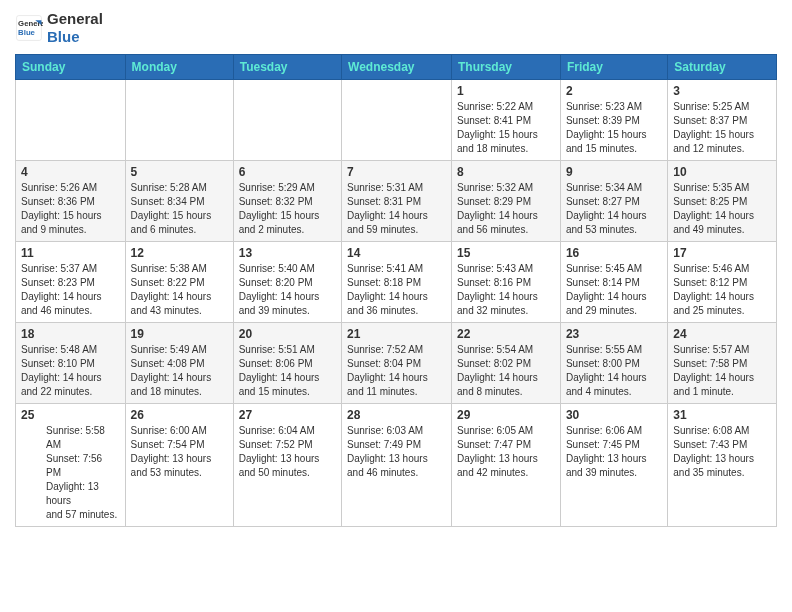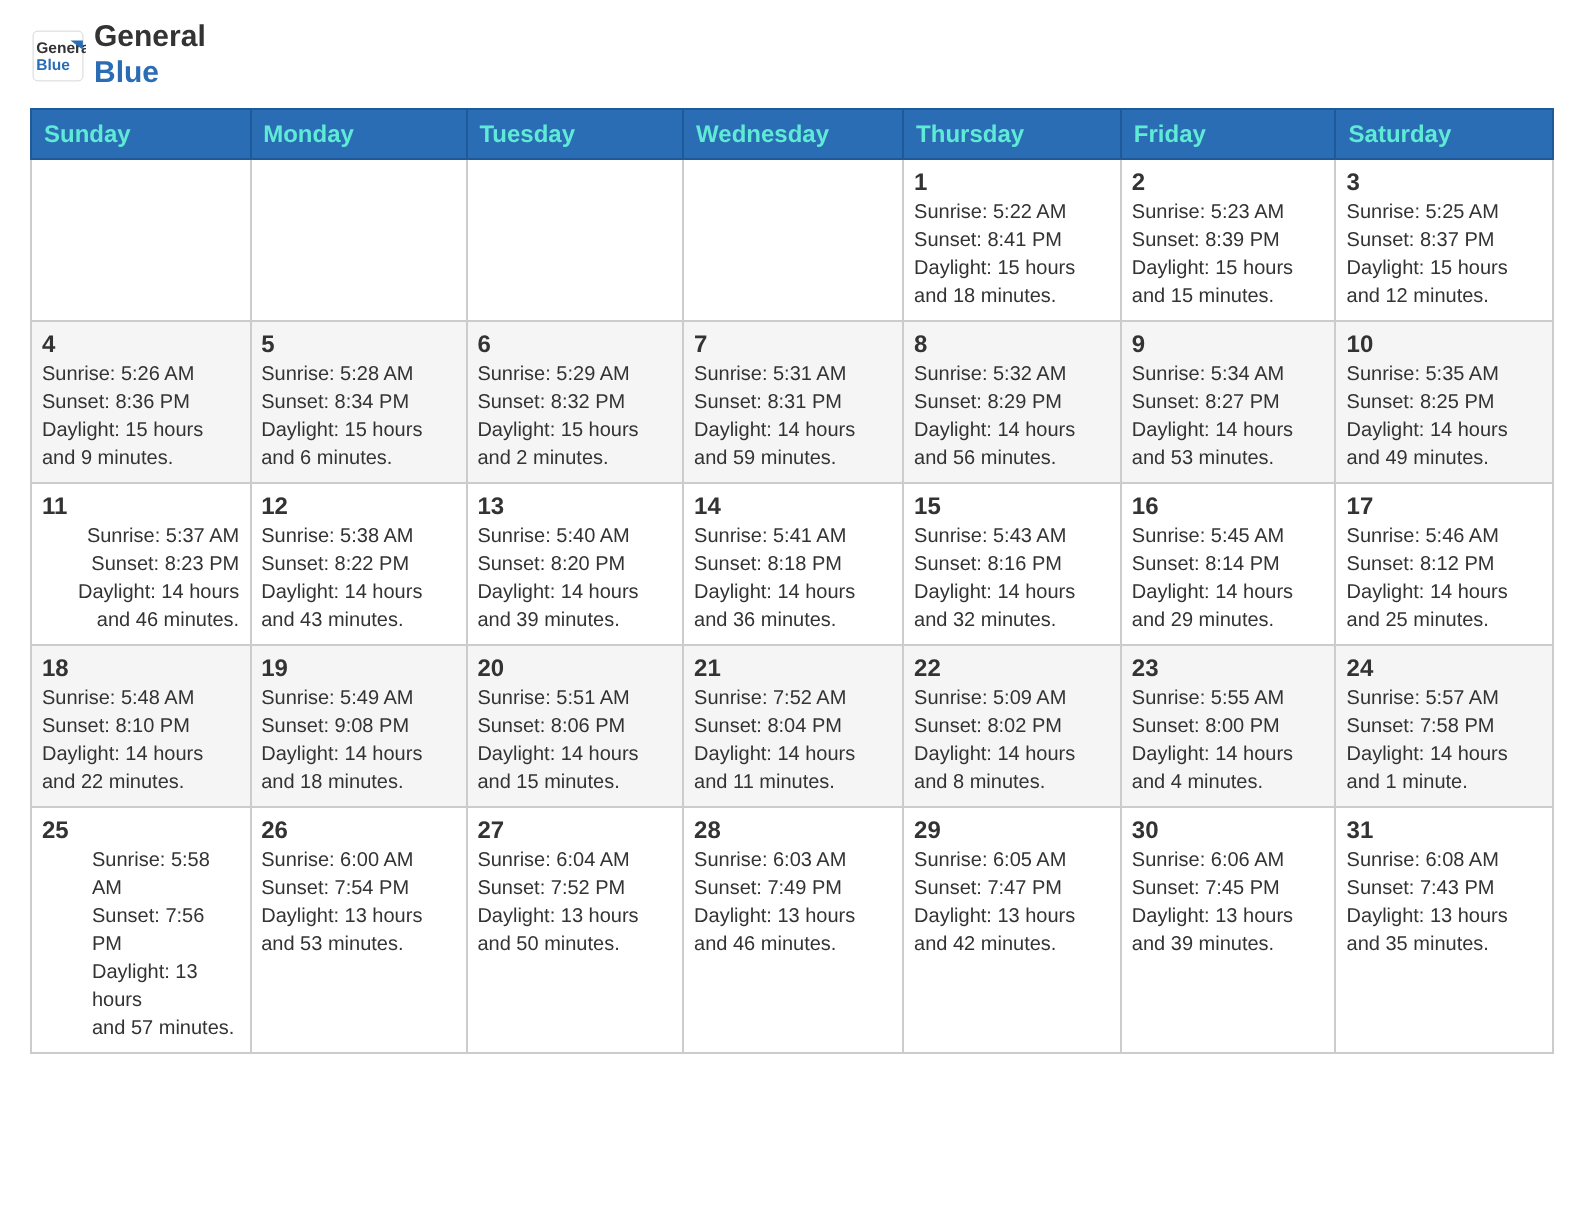--- a/index.html
+++ b/index.html
@@ -215,21 +215,21 @@
             <div class="day-num">10</div>
             <div class="day-info" style="white-space: pre-line;">Sunrise: 5:35 AM
 Sunset: 8:25 PM
 Daylight: 14 hours
 and 49 minutes.</div>
           </td>
         </tr>
         <tr class="week-row-3">
           <td>
             <div class="day-num">11</div>
-            <div class="day-info" style="white-space: pre-line; text-align: right;">Sunrise: 5:37 AM
+            <div class="day-info" style="white-space: pre-line;">Sunrise: 5:37 AM
 Sunset: 8:23 PM
 Daylight: 14 hours
 and 46 minutes.</div>
           </td>
           <td>
             <div class="day-num">12</div>
             <div class="day-info" style="white-space: pre-line;">Sunrise: 5:38 AM
 Sunset: 8:22 PM
 Daylight: 14 hours
 and 43 minutes.</div>
@@ -274,41 +274,41 @@
           <td>
             <div class="day-num">18</div>
             <div class="day-info" style="white-space: pre-line;">Sunrise: 5:48 AM
 Sunset: 8:10 PM
 Daylight: 14 hours
 and 22 minutes.</div>
           </td>
           <td>
             <div class="day-num">19</div>
             <div class="day-info" style="white-space: pre-line;">Sunrise: 5:49 AM
-Sunset: 9:08 PM
+Sunset: 4:08 PM
 Daylight: 14 hours
 and 18 minutes.</div>
           </td>
           <td>
             <div class="day-num">20</div>
             <div class="day-info" style="white-space: pre-line;">Sunrise: 5:51 AM
 Sunset: 8:06 PM
 Daylight: 14 hours
 and 15 minutes.</div>
           </td>
           <td>
             <div class="day-num">21</div>
             <div class="day-info" style="white-space: pre-line;">Sunrise: 7:52 AM
 Sunset: 8:04 PM
 Daylight: 14 hours
 and 11 minutes.</div>
           </td>
           <td>
             <div class="day-num">22</div>
-            <div class="day-info" style="white-space: pre-line;">Sunrise: 5:09 AM
+            <div class="day-info" style="white-space: pre-line;">Sunrise: 5:54 AM
 Sunset: 8:02 PM
 Daylight: 14 hours
 and 8 minutes.</div>
           </td>
           <td>
             <div class="day-num">23</div>
             <div class="day-info" style="white-space: pre-line;">Sunrise: 5:55 AM
 Sunset: 8:00 PM
 Daylight: 14 hours
 and 4 minutes.</div>

